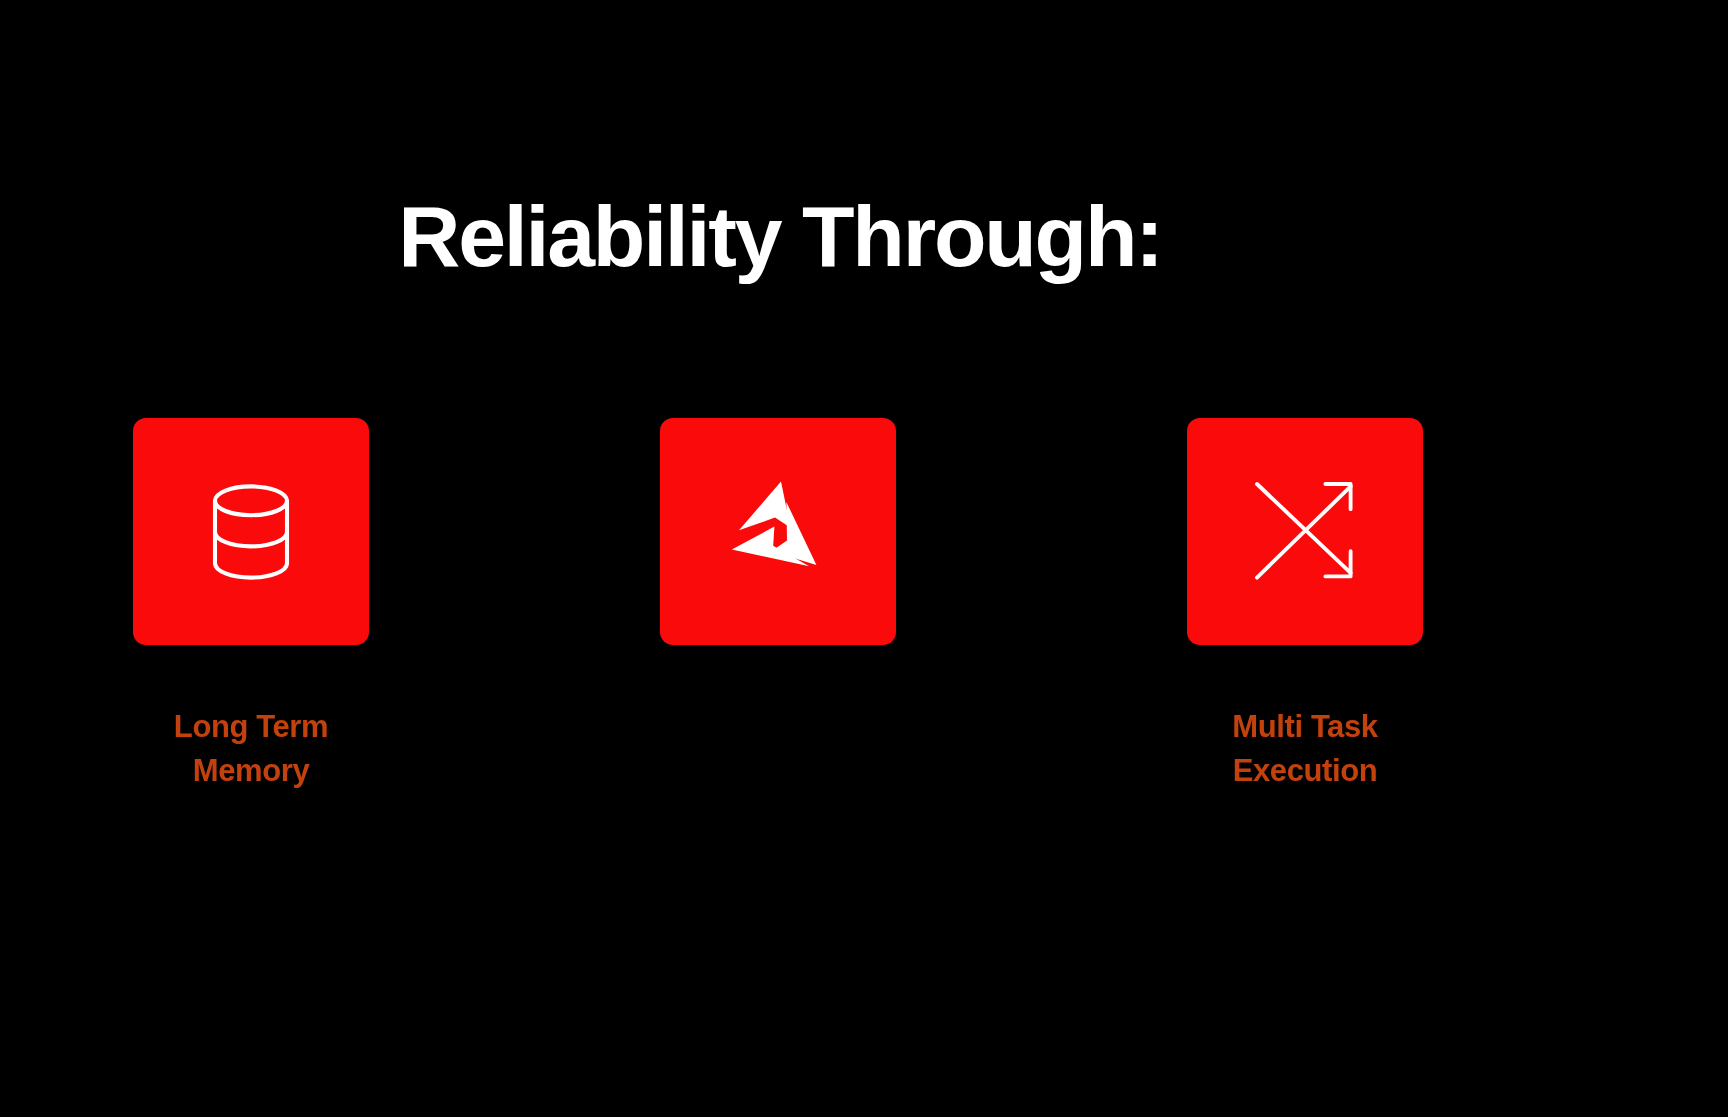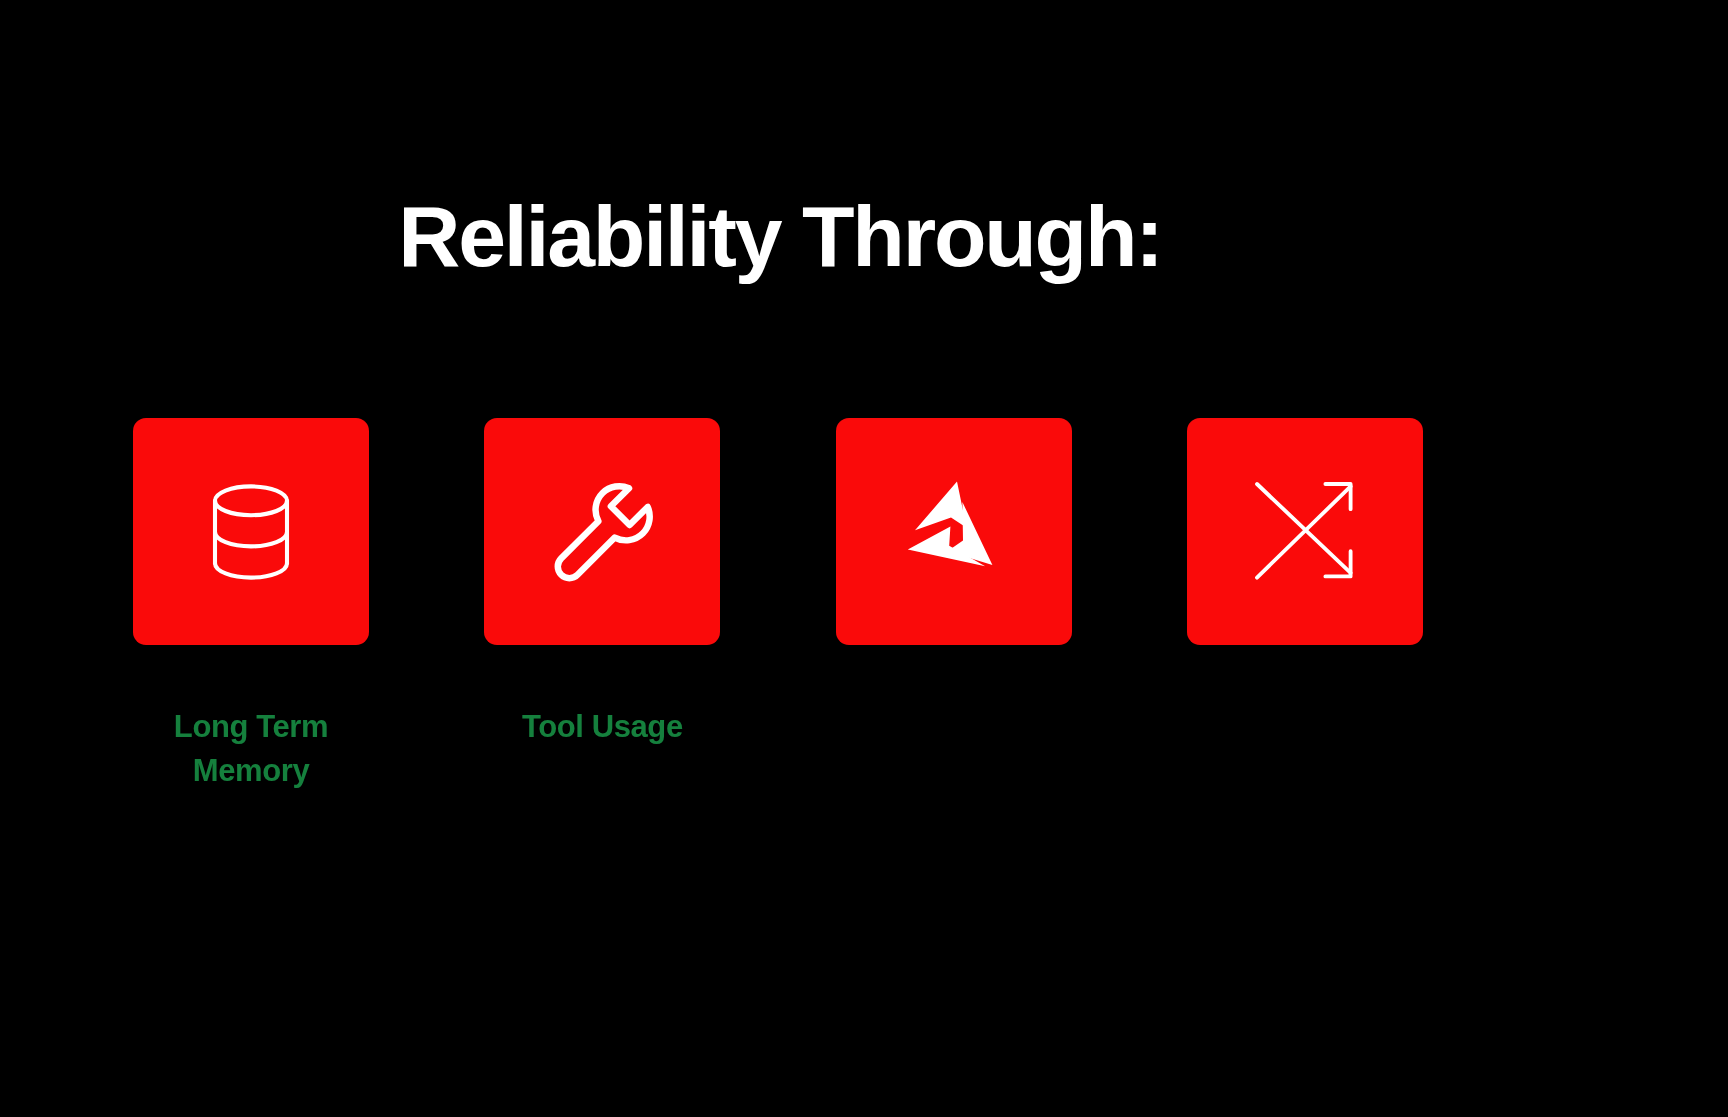--- a/index.html
+++ b/index.html
@@ -58,21 +58,21 @@
     justify-content: center;
     box-sizing: border-box;
   }
   .tile svg {
     display: block;
     width: 120px;
     height: 120px;
   }
   .tile-label {
     margin-top: 60px;
-    color: #15803d;
+    color: #c2410c;
     font-size: 31px;
     font-weight: 700;
     line-height: 1.42;
     text-align: center;
     letter-spacing: -0.4px;
     white-space: pre-line;
   }
 </style>
 </head>
 <body>
@@ -92,36 +92,20 @@
             <path d="M80 24 L80 76"></path>
             <path d="M20 76 A30 12 0 0 0 80 76"></path>
             <path d="M20 50 A30 12 0 0 0 80 50"></path>
           </svg>
         </span>
       </div>
       <div class="tile-label">Long Term
 Memory</div>
     </div>
 
-    <div class="tile-group">
-      <div class="tile">
-        <span>
-          <svg viewBox="0 0 100 100" fill="none" stroke="#ffffff" stroke-width="5.4" stroke-linecap="round" stroke-linejoin="round">
-            <path d="M72.5 13.5 C65.5 10.5 56.5 11.5 50.5 17.5
-                     C44.0 24.0 43.0 33.5 47.0 41.0
-                     L16.0 72.0 C12.2 75.8 12.2 81.8 16.0 85.6
-                     C19.8 89.4 25.8 89.4 29.6 85.6
-                     L60.6 54.6 C68.1 58.6 77.6 57.6 84.1 51.1
-                     C90.1 45.1 91.1 36.1 88.1 29.1
-                     L73.0 44.2 L57.4 28.6 Z"></path>
-          </svg>
-        </span>
-      </div>
-      <div class="tile-label">Tool Usage</div>
-    </div>
 
     <div class="tile-group">
       <div class="tile">
         <span>
           <svg viewBox="0 0 100 100" fill="#ffffff" stroke="none">
 
             <path d="M52.5 8 L60.5 46.5 L47.5 38.0 L17.5 48.5 Z"></path>
 
             <path d="M82.0 77.5 L44.5 66.0 L57.5 57.0 L57.0 25.0 Z"></path>
 
@@ -137,16 +121,18 @@
           <svg viewBox="0 0 100 100" fill="none" stroke="#ffffff" stroke-width="3.2" stroke-linecap="round" stroke-linejoin="round">
 
             <line x1="10" y1="10" x2="88" y2="84"></line>
             <polyline points="88,66 88,87 67,87"></polyline>
 
             <line x1="10" y1="88" x2="88" y2="12"></line>
             <polyline points="67,10 88,10 88,31"></polyline>
           </svg>
         </span>
       </div>
+      <div class="tile-label">Multi Task
+Execution</div>
     </div>
 
   </div>
 </div>
 
 </body></html>

